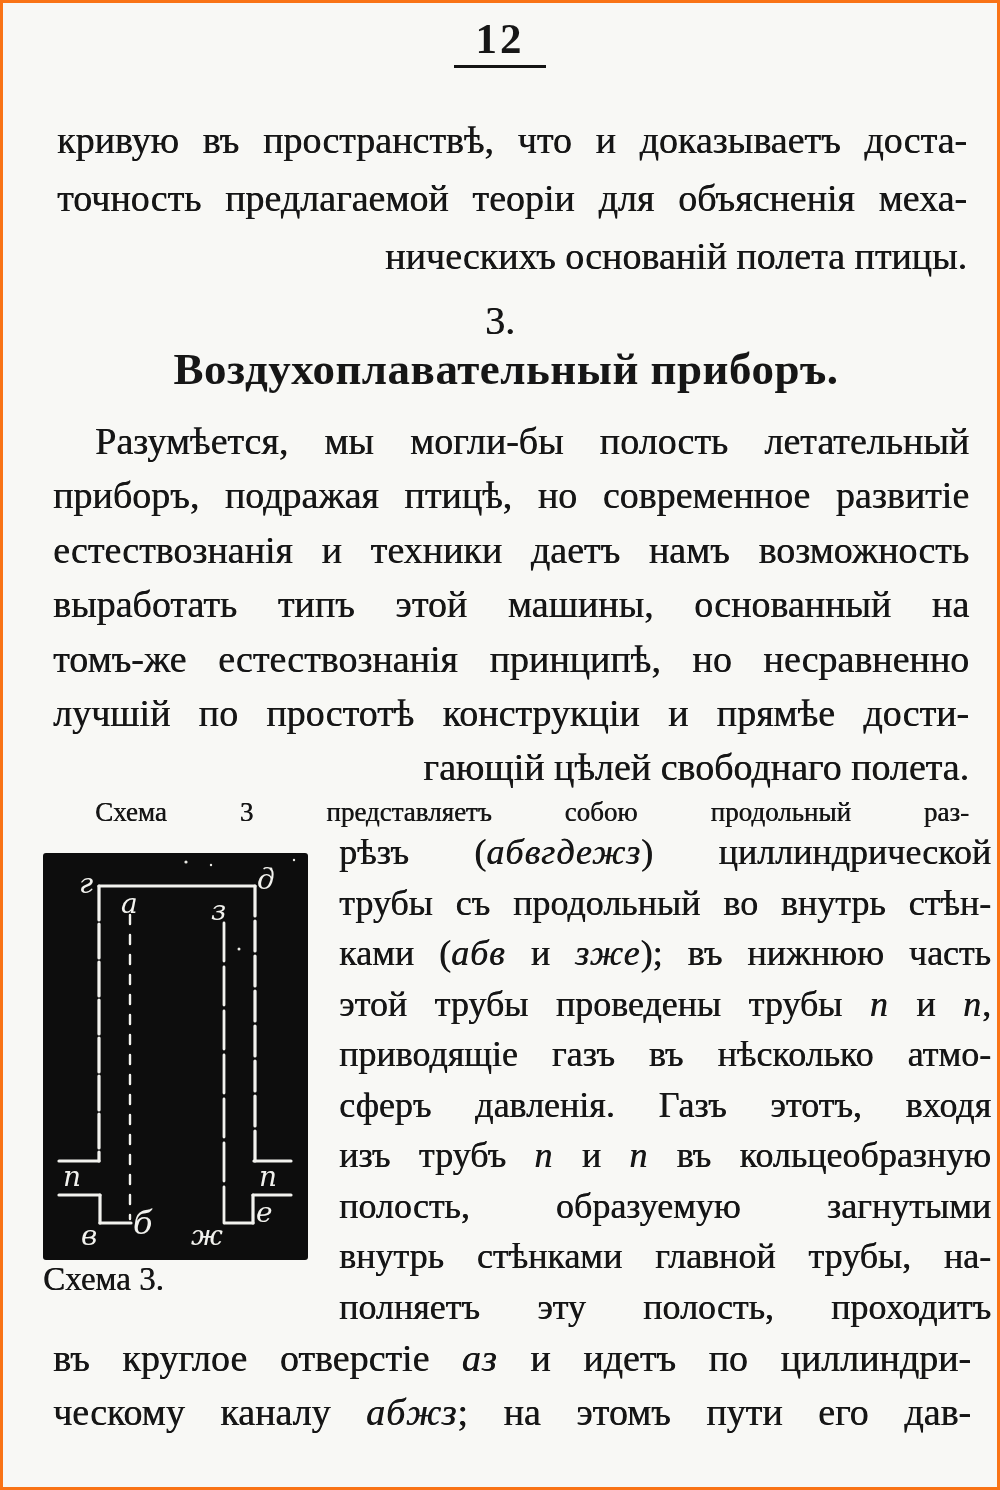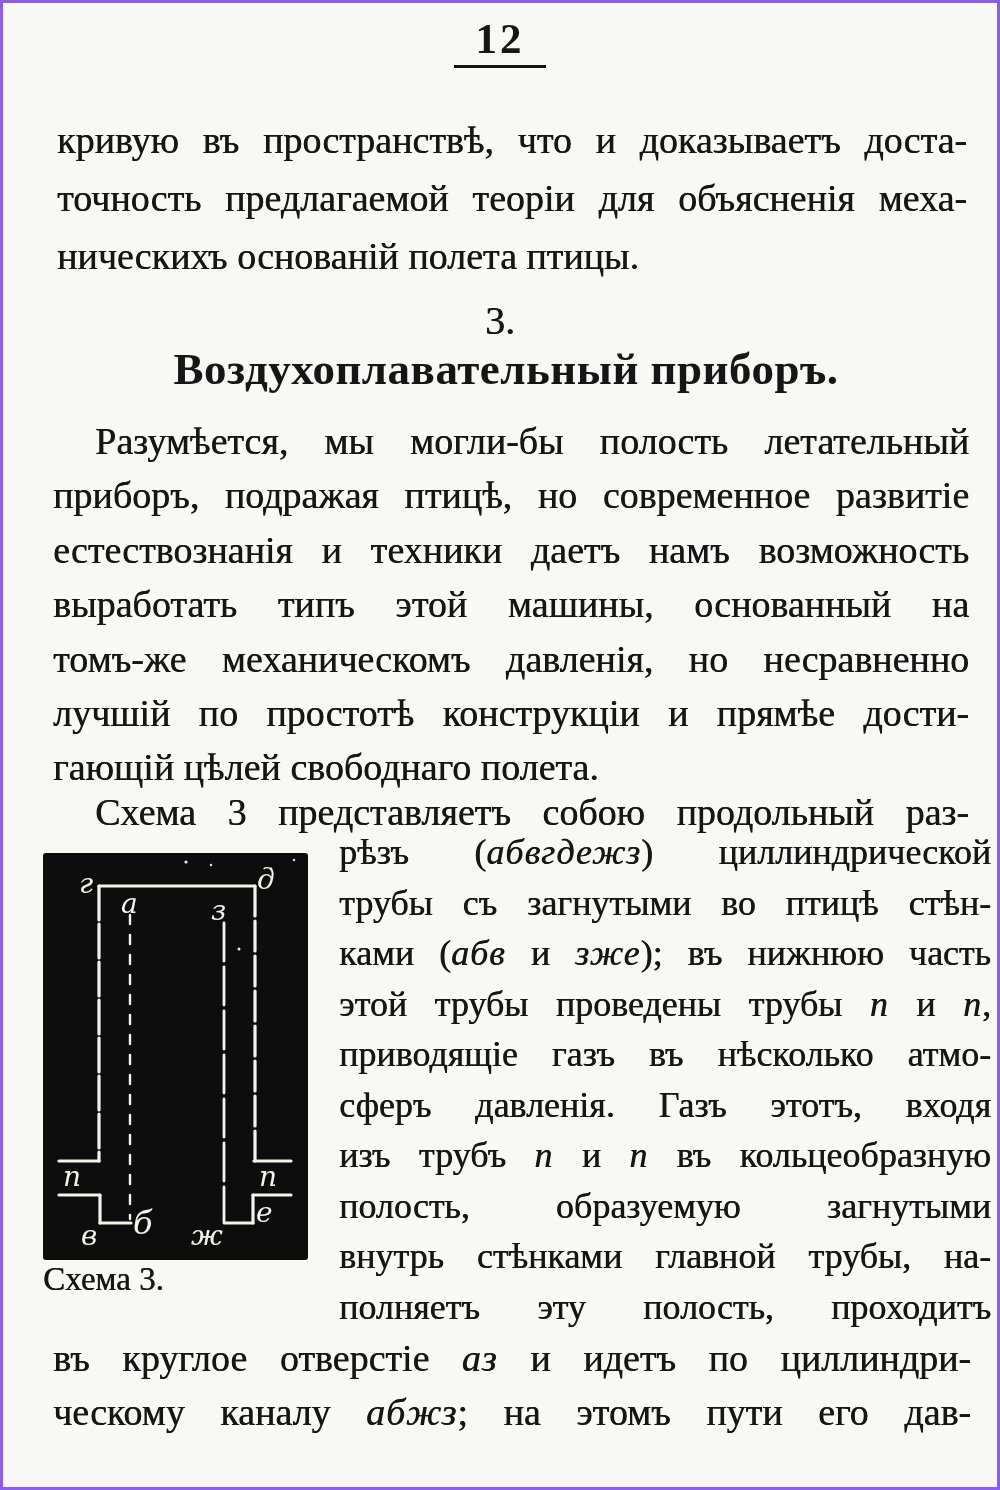--- a/index.html
+++ b/index.html
@@ -2,44 +2,44 @@
 <html><head>
 <meta charset="utf-8">
 <style>
   html,body { margin:0; padding:0; background:#d9d9d6; }
   .page {
     position:relative;
     width:1000px; height:1490px;
     margin:0 auto;
     box-sizing:border-box;
     background:var(--paper,#f8f8f5);
-    border:3px solid #8b5cf6;
+    border:3px solid #f97316;
     font-family:"Liberation Serif","DejaVu Serif",serif;
     color:var(--ink,#161616);
     overflow:hidden;
   }
   .abs { position:absolute; }
   .heavy { text-shadow:0.5px 0 0 currentColor; }
 
   
   .tline { text-align:justify; text-align-last:justify; }
-  .tline.noj { text-align:left; text-align-last:auto; }
+  .tline.noj { text-align:right; text-align-last:auto; }
   .tline.ind { text-indent:42px; }
   .tline i { font-style:italic; letter-spacing:1px; }
 
   .pagenum-wrap { top:12px; left:0; right:0; text-align:center; }
   .pagenum { font-size:43px; font-weight:700; letter-spacing:3px; line-height:1.1; }
   .pagenum-rule { width:92px; height:3px; background:#141414; margin:3px auto 0 auto; }
 
   .para1   { left:54px;  top:108px;  width:910px; font-size:38px; line-height:58px; }
   .secnum  { left:0; right:0; top:294px; text-align:center; font-size:40px; }
   .heading { left:0; right:0; top:340px; margin:0; text-align:center;
              font-size:45px; font-weight:700; letter-spacing:0.5px;padding-left:12px; }
   .para2   { left:50px;  top:411px;  width:916px; font-size:38px; line-height:54.4px; }
-  .intro   { left:50px;  top:782px;  width:916px; font-size:38px; line-height:54px;font-family:Liberation Serif, serif; }
+  .intro   { left:50px;  top:782px;  width:916px; font-size:27px; line-height:54px;font-family:Liberation Serif, serif; }
 
   .diagram { left:40px;  top:850px;  width:265px; height:407px;
              margin:0; background:var(--figbg,#0d0d0d); border-radius:3px; }
   .diagram svg { display:block; width:100%; height:100%; }
   .figlabel { font-family:"DejaVu Serif","Liberation Serif",serif; font-style:italic; }
 
   .caption { left:40px;  top:1258px; width:265px; text-align:left; font-size:33px; }
 
   .rightcol{ left:323px; top:824px;  width:652px; font-size:36px; line-height:50.5px;margin-left:13px; }
   .bottomp { left:50px;  top:1329px; width:918px; font-size:38px; line-height:53.5px; }
@@ -61,21 +61,21 @@
     </div>
 
   <div class="abs secnum heavy">3.</div>
   <h1 class="abs heading">Воздухоплавательный приборъ.</h1>
 
   <div class="abs para2 heavy">
       <div class="tline ind">Разумѣется, мы могли-бы полость летательный</div>
       <div class="tline">приборъ, подражая птицѣ, но современное развитіе</div>
       <div class="tline">естествознанія и техники даетъ намъ возможность</div>
       <div class="tline">выработать типъ этой машины, основанный на</div>
-      <div class="tline">томъ-же механическомъ давленія, но несравненно</div>
+      <div class="tline">томъ-же естествознанія принципѣ, но несравненно</div>
       <div class="tline">лучшій по простотѣ конструкціи и прямѣе дости-</div>
       <div class="tline noj">гающій цѣлей свободнаго полета.</div>
     </div>
 
   <div class="abs intro heavy">
       <div class="tline ind">Схема 3 представляетъ собою продольный раз-</div>
     </div>
 
   <figure class="abs diagram">
     <svg viewBox="0 0 265 407" xmlns="http://www.w3.org/2000/svg">
@@ -119,21 +119,21 @@
         <text x="148" y="392">ж</text>
         <text x="213" y="369">е</text>
       </g>
     </svg>
   </figure>
 
   <div class="abs caption heavy">Схема 3.</div>
 
   <div class="abs rightcol heavy">
       <div class="tline">рѣзъ (<i>абвгдежз</i>) циллиндрической</div>
-      <div class="tline">трубы съ загнутыми во птицѣ стѣн-</div>
+      <div class="tline">трубы съ продольный во внутрь стѣн-</div>
       <div class="tline">ками (<i>абв</i> и <i>зже</i>); въ нижнюю часть</div>
       <div class="tline">этой трубы проведены трубы <i>n</i> и <i>n</i>,</div>
       <div class="tline">приводящіе газъ въ нѣсколько атмо-</div>
       <div class="tline">сферъ давленія. Газъ этотъ, входя</div>
       <div class="tline">изъ трубъ <i>n</i> и <i>n</i> въ кольцеобразную</div>
       <div class="tline">полость, образуемую загнутыми</div>
       <div class="tline">внутрь стѣнками главной трубы, на-</div>
       <div class="tline">полняетъ эту полость, проходитъ</div>
     </div>
 

